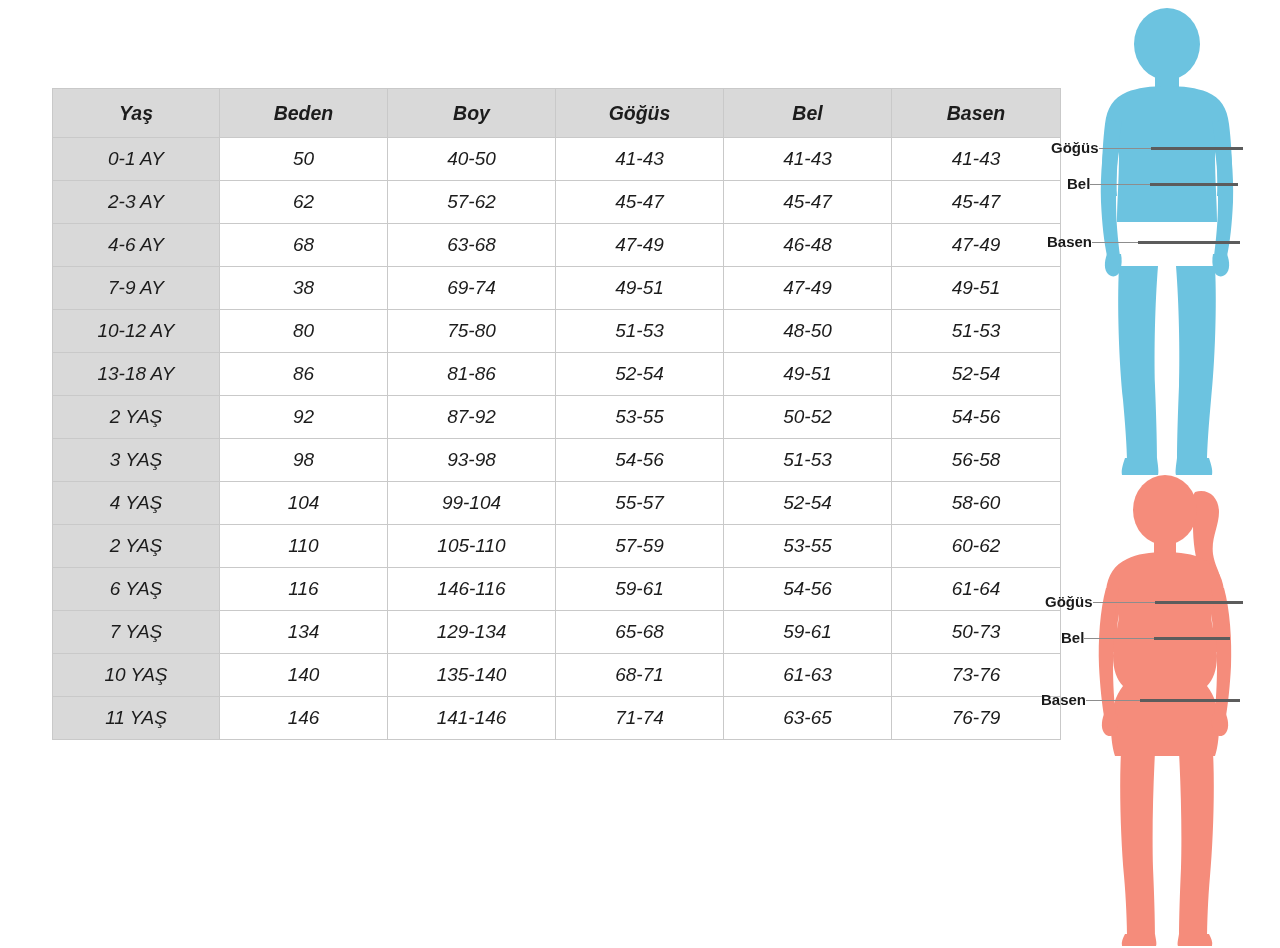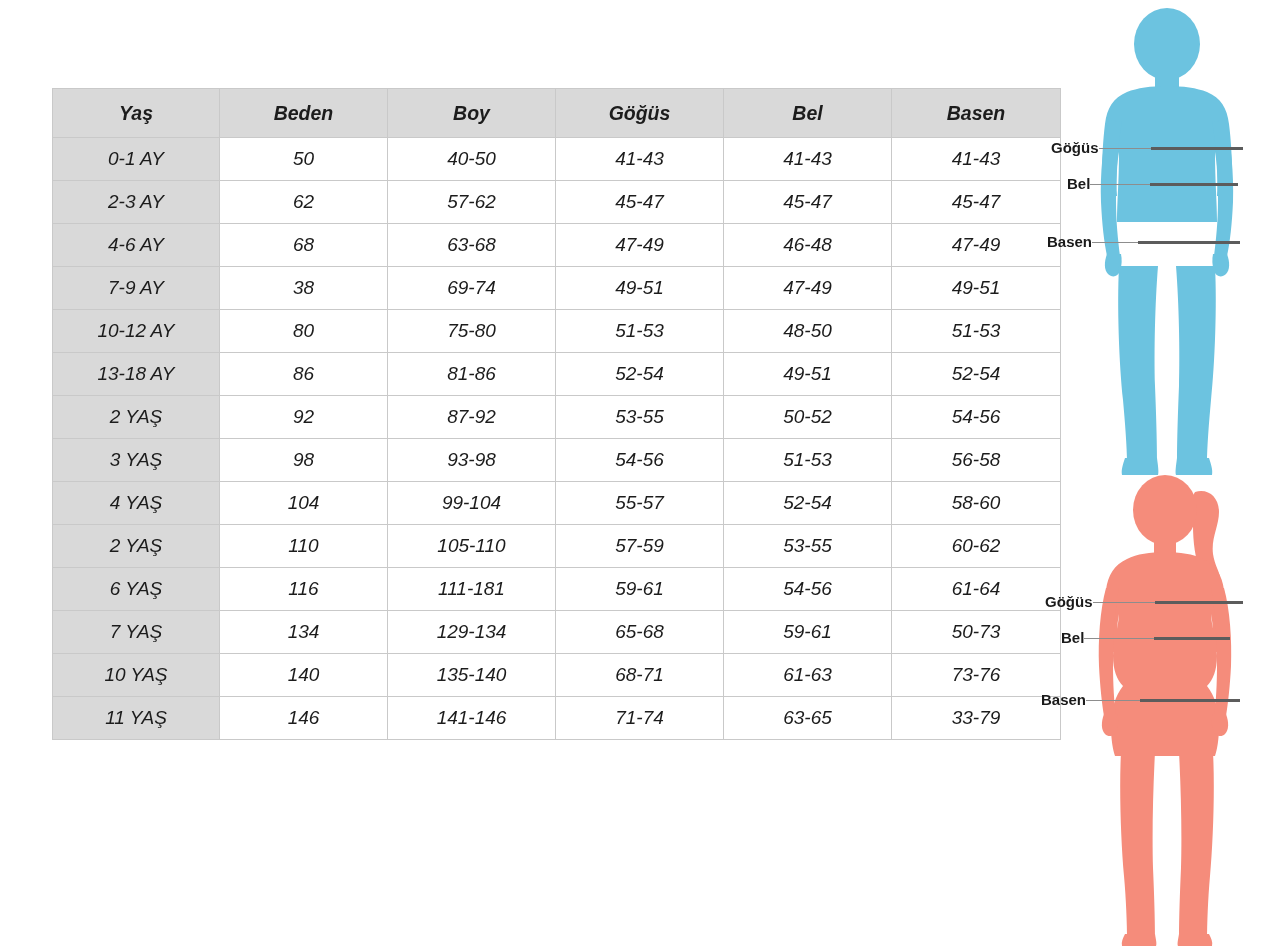--- a/index.html
+++ b/index.html
@@ -209,21 +209,21 @@
           <td class="agecell">2 YAŞ</td>
           <td>110</td>
           <td>105-110</td>
           <td>57-59</td>
           <td>53-55</td>
           <td>60-62</td>
         </tr>
         <tr>
           <td class="agecell">6 YAŞ</td>
           <td>116</td>
-          <td>111-181</td>
+          <td>146-116</td>
           <td>59-61</td>
           <td>54-56</td>
           <td>61-64</td>
         </tr>
         <tr>
           <td class="agecell">7 YAŞ</td>
           <td>134</td>
           <td>129-134</td>
           <td>65-68</td>
           <td>59-61</td>
@@ -236,21 +236,21 @@
           <td>68-71</td>
           <td>61-63</td>
           <td>73-76</td>
         </tr>
         <tr>
           <td class="agecell">11 YAŞ</td>
           <td>146</td>
           <td>141-146</td>
           <td>71-74</td>
           <td>63-65</td>
-          <td>33-79</td>
+          <td>76-79</td>
         </tr>
       </tbody>
     </table>
   </div>
 
   <div class="figures">
 
     <div class="figure boy">
       <svg class="fig-svg" width="225" height="470" viewBox="0 0 225 470" xmlns="http://www.w3.org/2000/svg">
         <g fill="#6cc3e0">

